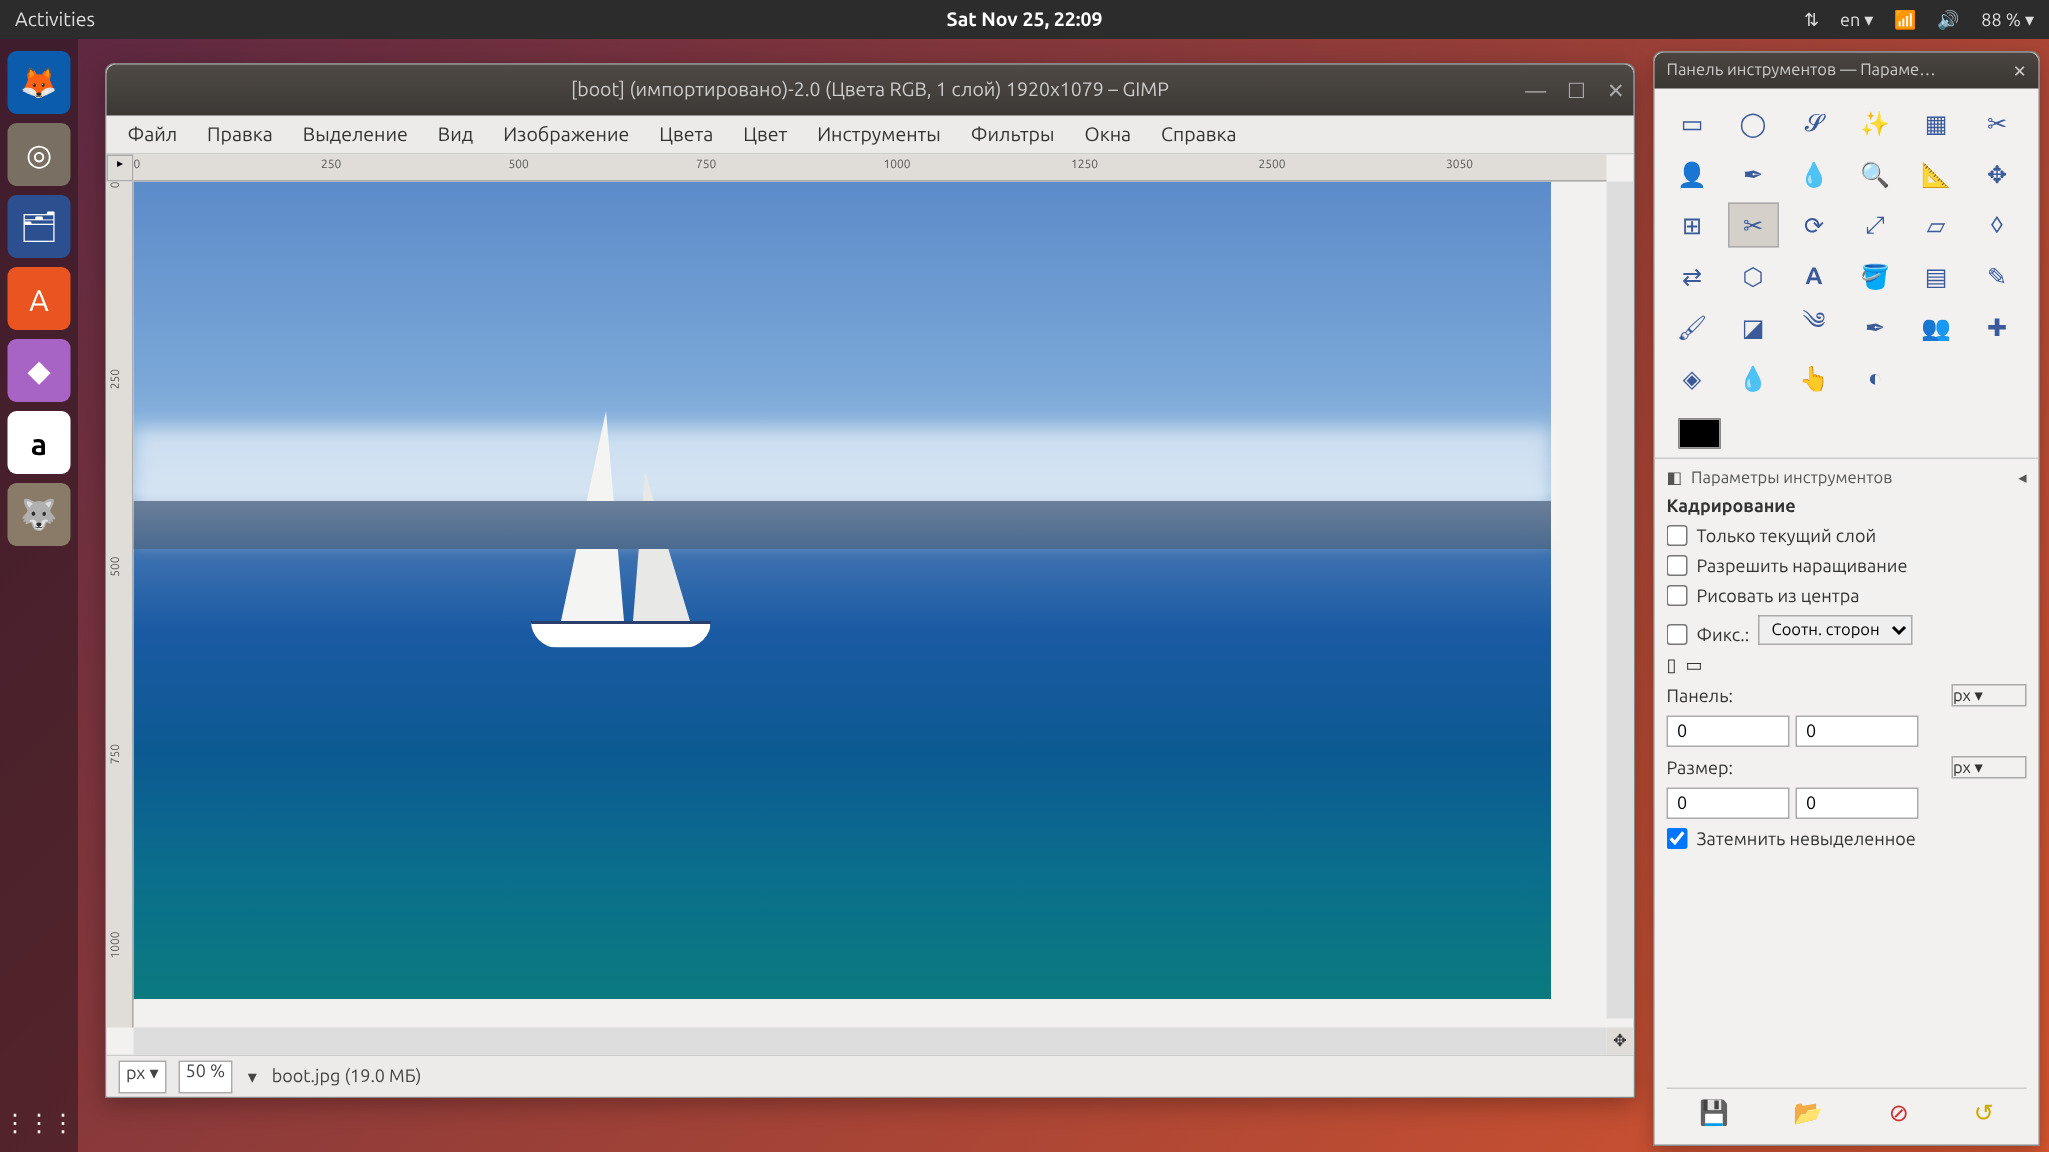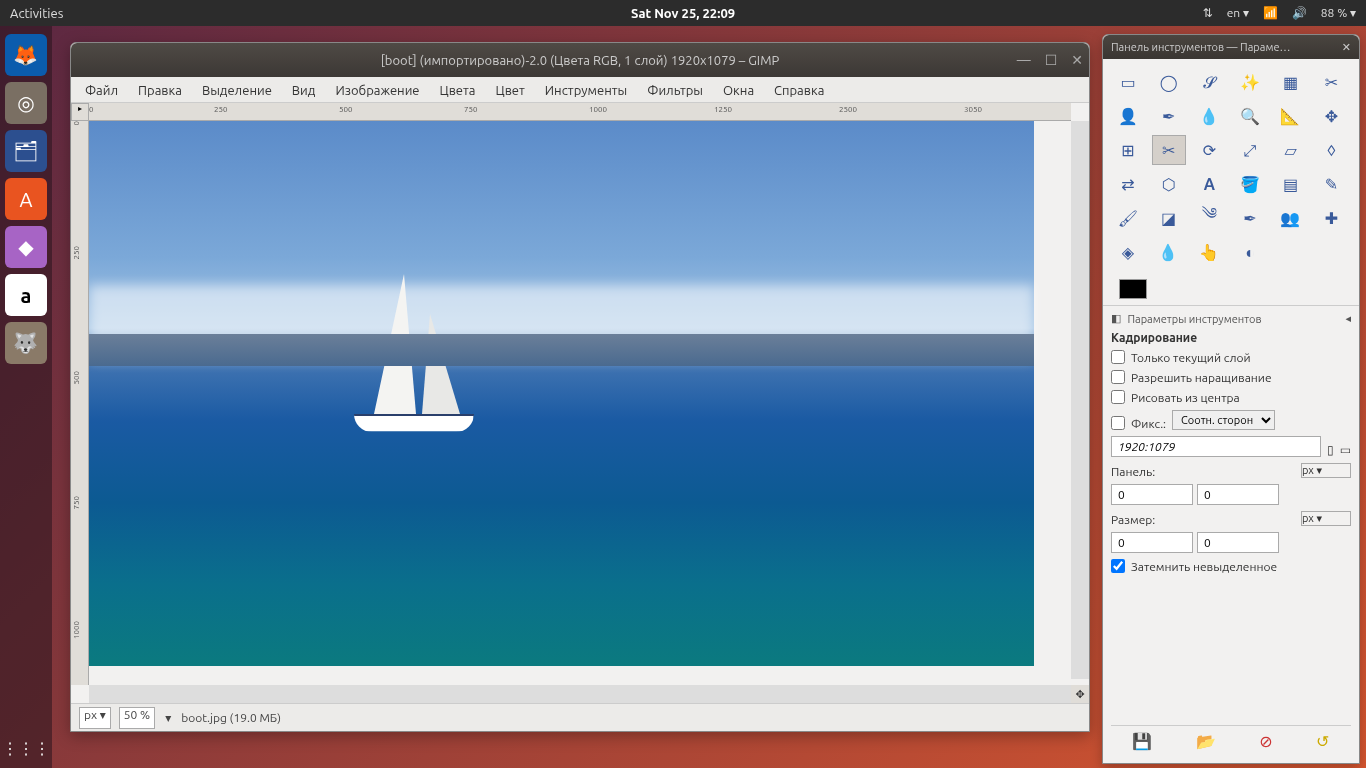--- a/index.html
+++ b/index.html
@@ -224,21 +224,20 @@
     <label>
         <input type="checkbox" style="">
         <span>Рисовать из центра</span>
       </label>
     <div class="row">
       <input type="checkbox" style="">
       <span>Фикс.:</span>
       <select><option>Соотн. сторон</option></select>
     </div>
     <div class="row">
-      <input type="text" value="1920:1079" style="">
       <span>▯</span>
       <span>▭</span>
     </div>
     <div class="row">
       <span>Панель:</span>
       <span style="margin-left:auto" class="unit-sel">px ▾</span>
     </div>
     <div class="spin-group">
       <input class="spin" value="0" style="">
       <input class="spin" value="0" style="">

